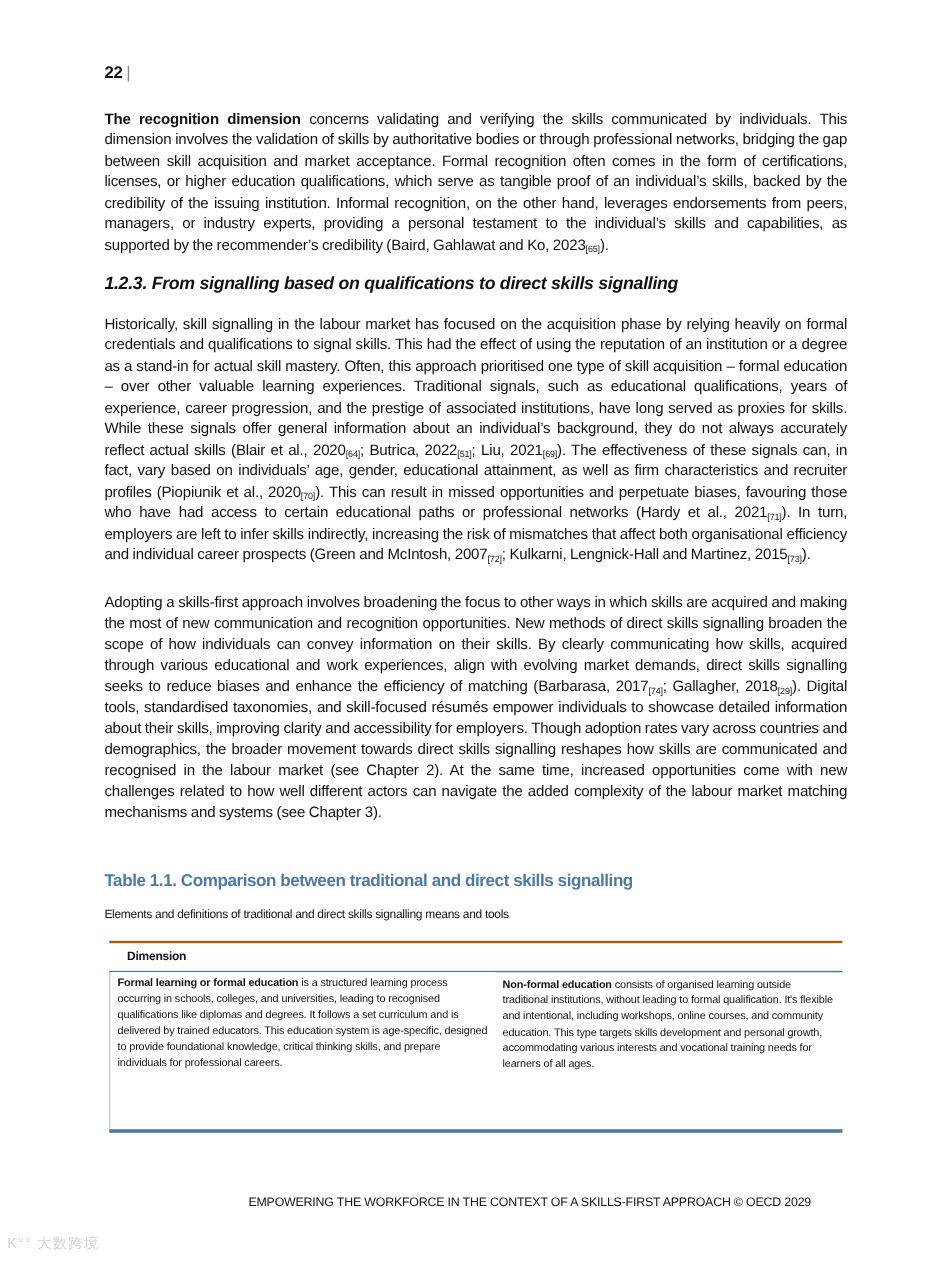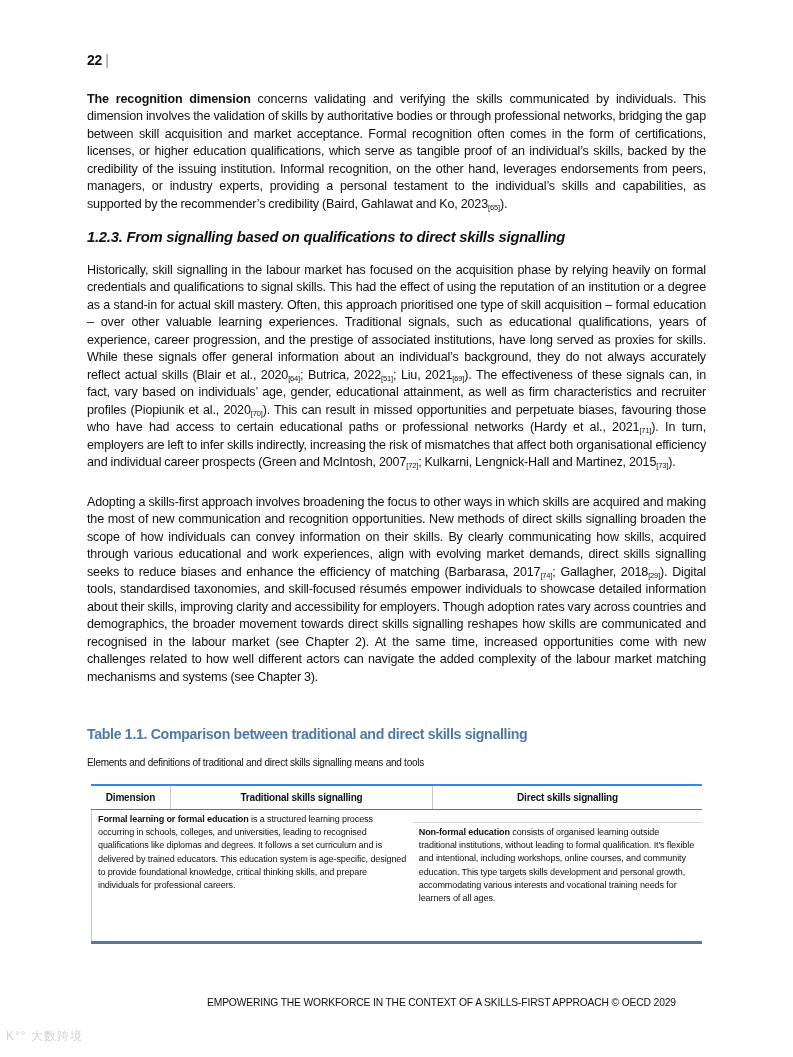--- a/index.html
+++ b/index.html
@@ -72,21 +72,21 @@
       left: 87px;
       top: 757px;
       font-size: 10px;
       letter-spacing: -0.25px;
     }
     .tbl {
       position: absolute;
       left: 91px;
       top: 784px;
       width: 611px;
-      border-top: 2px solid #3b82f6;
+      border-top: 2px solid #a16207;
       border-bottom: 3px solid #4f7aa6;
       font-size: 9.2px;
     }
     .tbl-head {
       display: flex;
       height: 23px;
       border-bottom: 1px solid #4f7aa6;
       font-weight: bold;
       font-size: 10px;
       letter-spacing: -0.2px;
@@ -119,21 +119,21 @@
       padding: 3px 6px 0 6px;
       line-height: 13.2px;
       font-size: 9.05px;
       letter-spacing: -0.12px;
     }
     .entry b { font-weight: bold; }
     .entry-1 { height: 62px; }
     .entry-2 {
       border-top: 1px solid #d6d6d6;
       padding-top: 3px;
-      margin-top: 12px;
+      margin-top: 0;
     }
     .footer {
       position: absolute;
       left: 207px;
       top: 997px;
       font-size: 10.3px;
       letter-spacing: -0.15px;
       color: #111;
     }
     .watermark {
@@ -165,22 +165,20 @@
 <div class="content" style="top: 494px;">
   <p class="body"><span>Adopting a skills-first approach involves broadening the focus to other ways in which skills are acquired and making the most of new communication and recognition opportunities. New methods of direct skills signalling broaden the scope of how individuals can convey information on their skills. By clearly communicating how skills, acquired through various educational and work experiences, align with evolving market demands, direct skills signalling seeks to reduce biases and enhance the efficiency of matching (Barbarasa, 2017</span><sub class="ref">[74]</sub><span>; Gallagher, 2018</span><sub class="ref">[29]</sub><span>). Digital tools, standardised taxonomies, and skill-focused résumés empower individuals to showcase detailed information about their skills, improving clarity and accessibility for employers. Though adoption rates vary across countries and demographics, the broader movement towards direct skills signalling reshapes how skills are communicated and recognised in the labour market (see Chapter 2). At the same time, increased opportunities come with new challenges related to how well different actors can navigate the added complexity of the labour market matching mechanisms and systems (see Chapter 3).</span></p>
 </div>
 
 <div class="table-title">Table 1.1. Comparison between traditional and direct skills signalling</div>
 <div class="table-subtitle">Elements and definitions of traditional and direct skills signalling means and tools</div>
 
 <div class="tbl">
   <div class="tbl-head">
     <div class="col-dim">Dimension</div>
-    <div class="col-trad">Traditional skills signalling</div>
-    <div class="col-direct">Direct skills signalling</div>
   </div>
   <div class="tbl-body">
     <div class="desc-cell">
       <div class="entry entry-1"><b>Formal learning or formal education</b><span> is a structured learning process occurring in schools, colleges, and universities, leading to recognised qualifications like diplomas and degrees. It follows a set curriculum and is delivered by trained educators. This education system is age-specific, designed to provide foundational knowledge, critical thinking skills, and prepare individuals for professional careers.</span></div>
       <div class="entry entry-2"><b>Non-formal education</b><span> consists of organised learning outside traditional institutions, without leading to formal qualification. It's flexible and intentional, including workshops, online courses, and community education. This type targets skills development and personal growth, accommodating various interests and vocational training needs for learners of all ages.</span></div>
     </div>
   </div>
 </div>
 
 <div class="footer">EMPOWERING THE WORKFORCE IN THE CONTEXT OF A SKILLS-FIRST APPROACH © OECD 2029</div>

